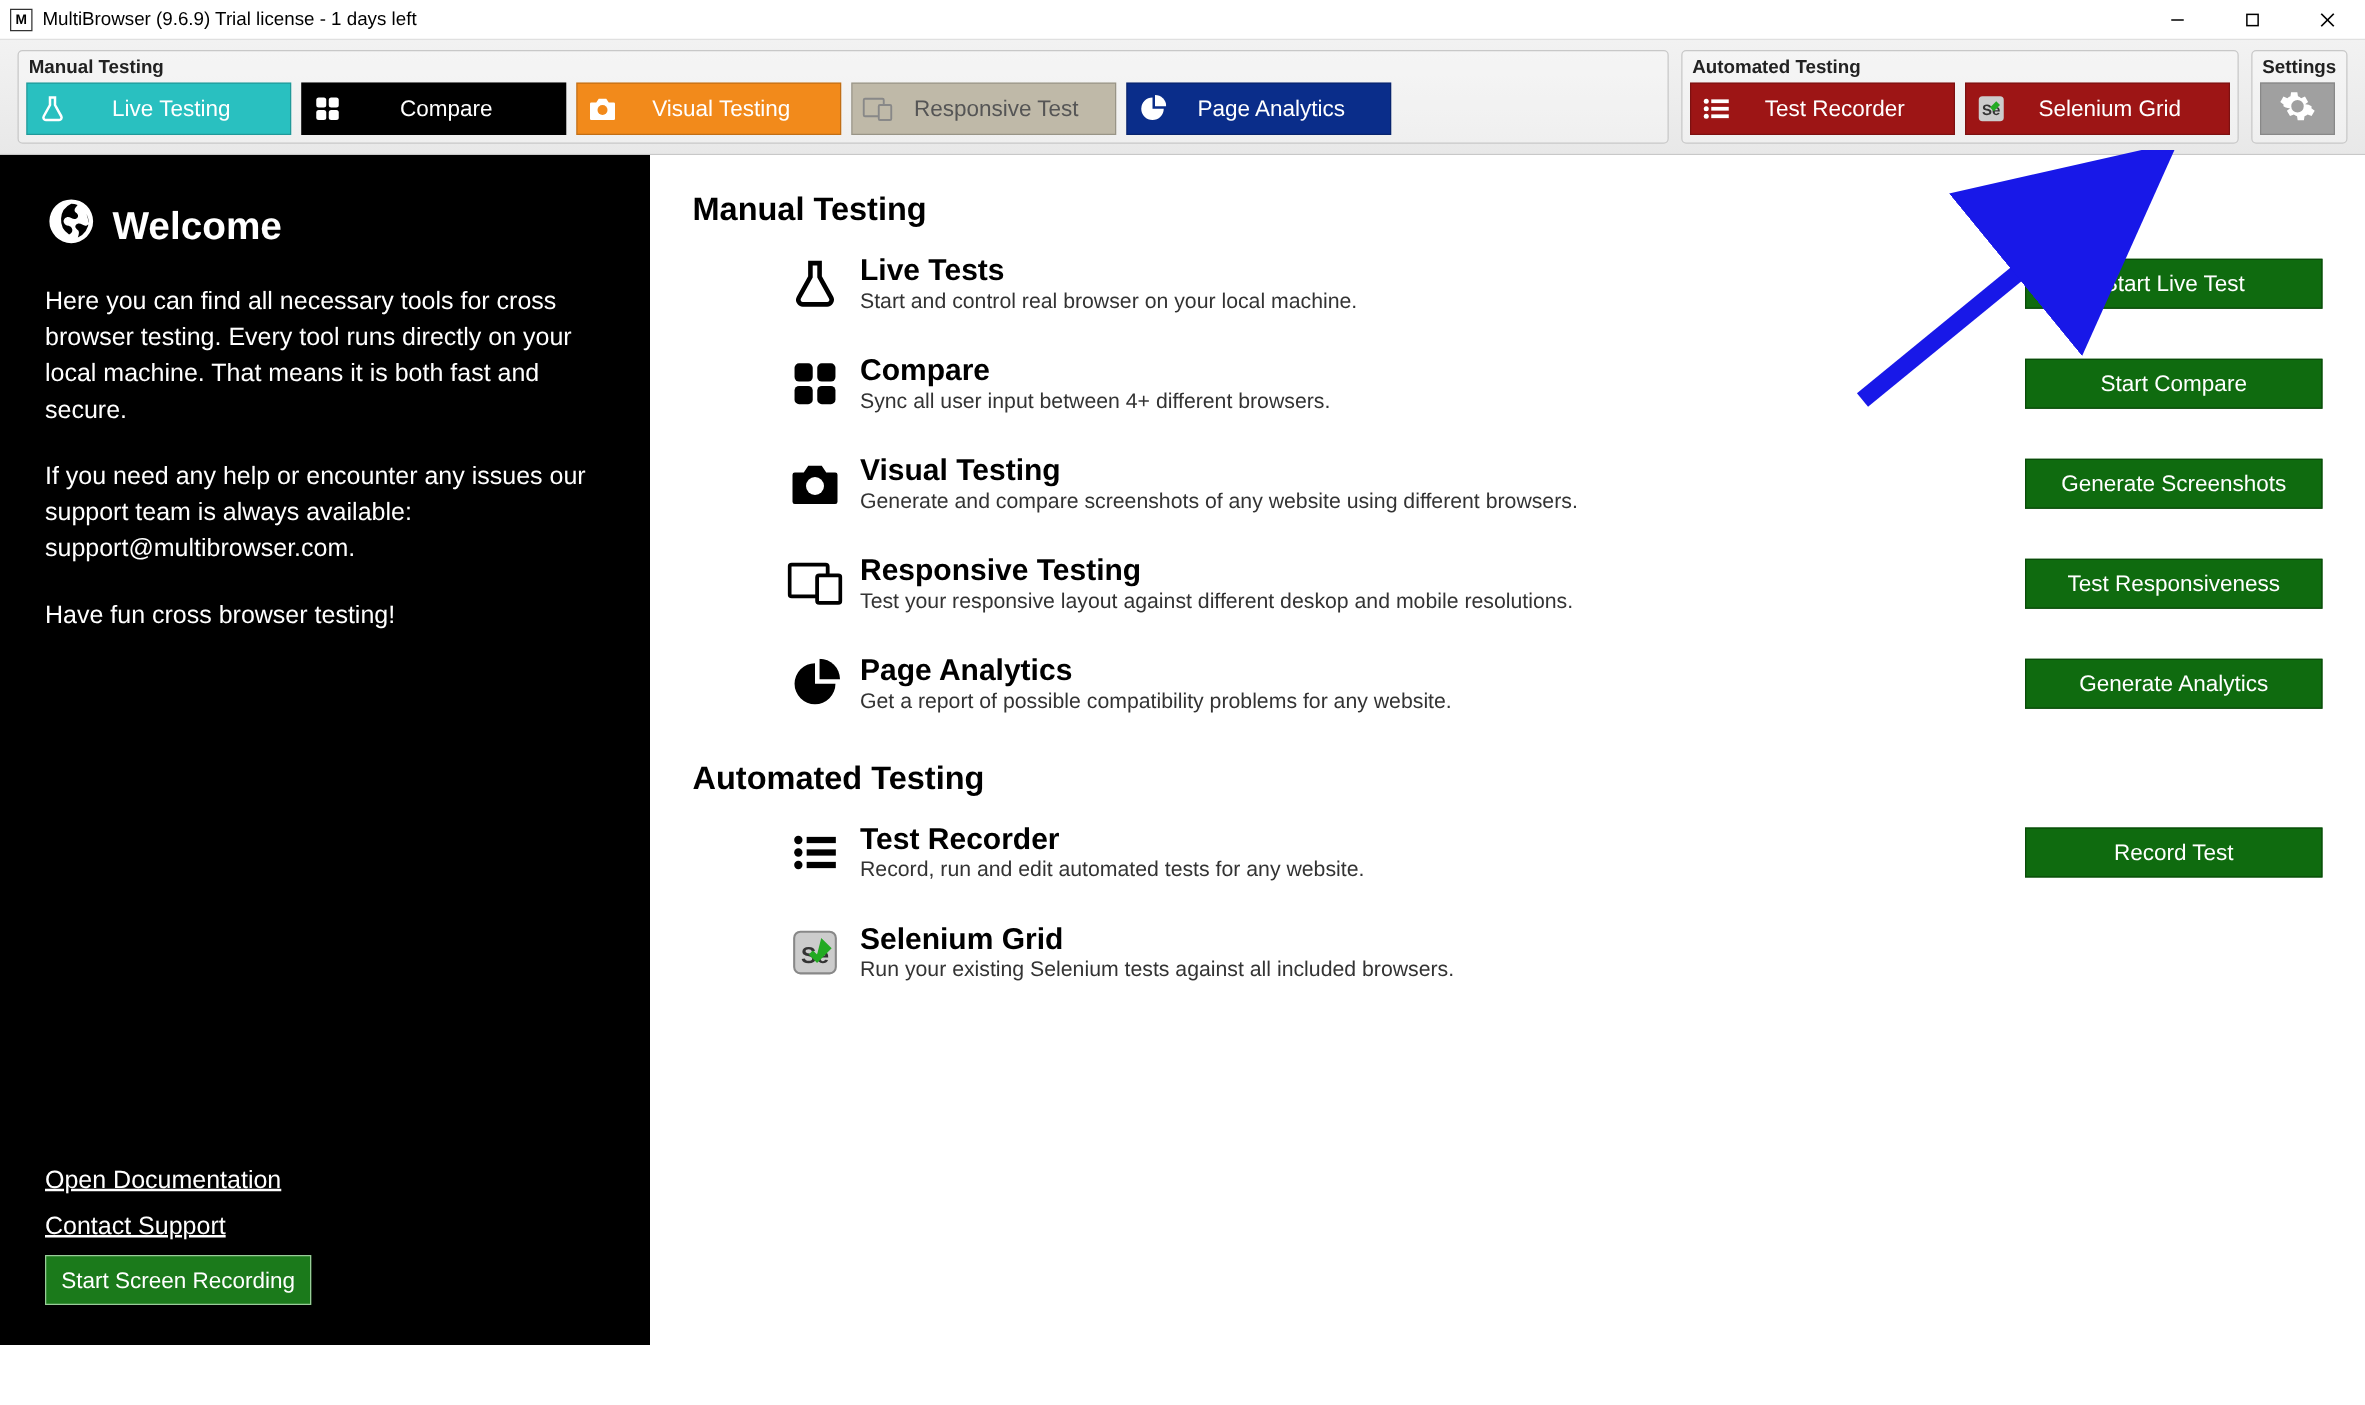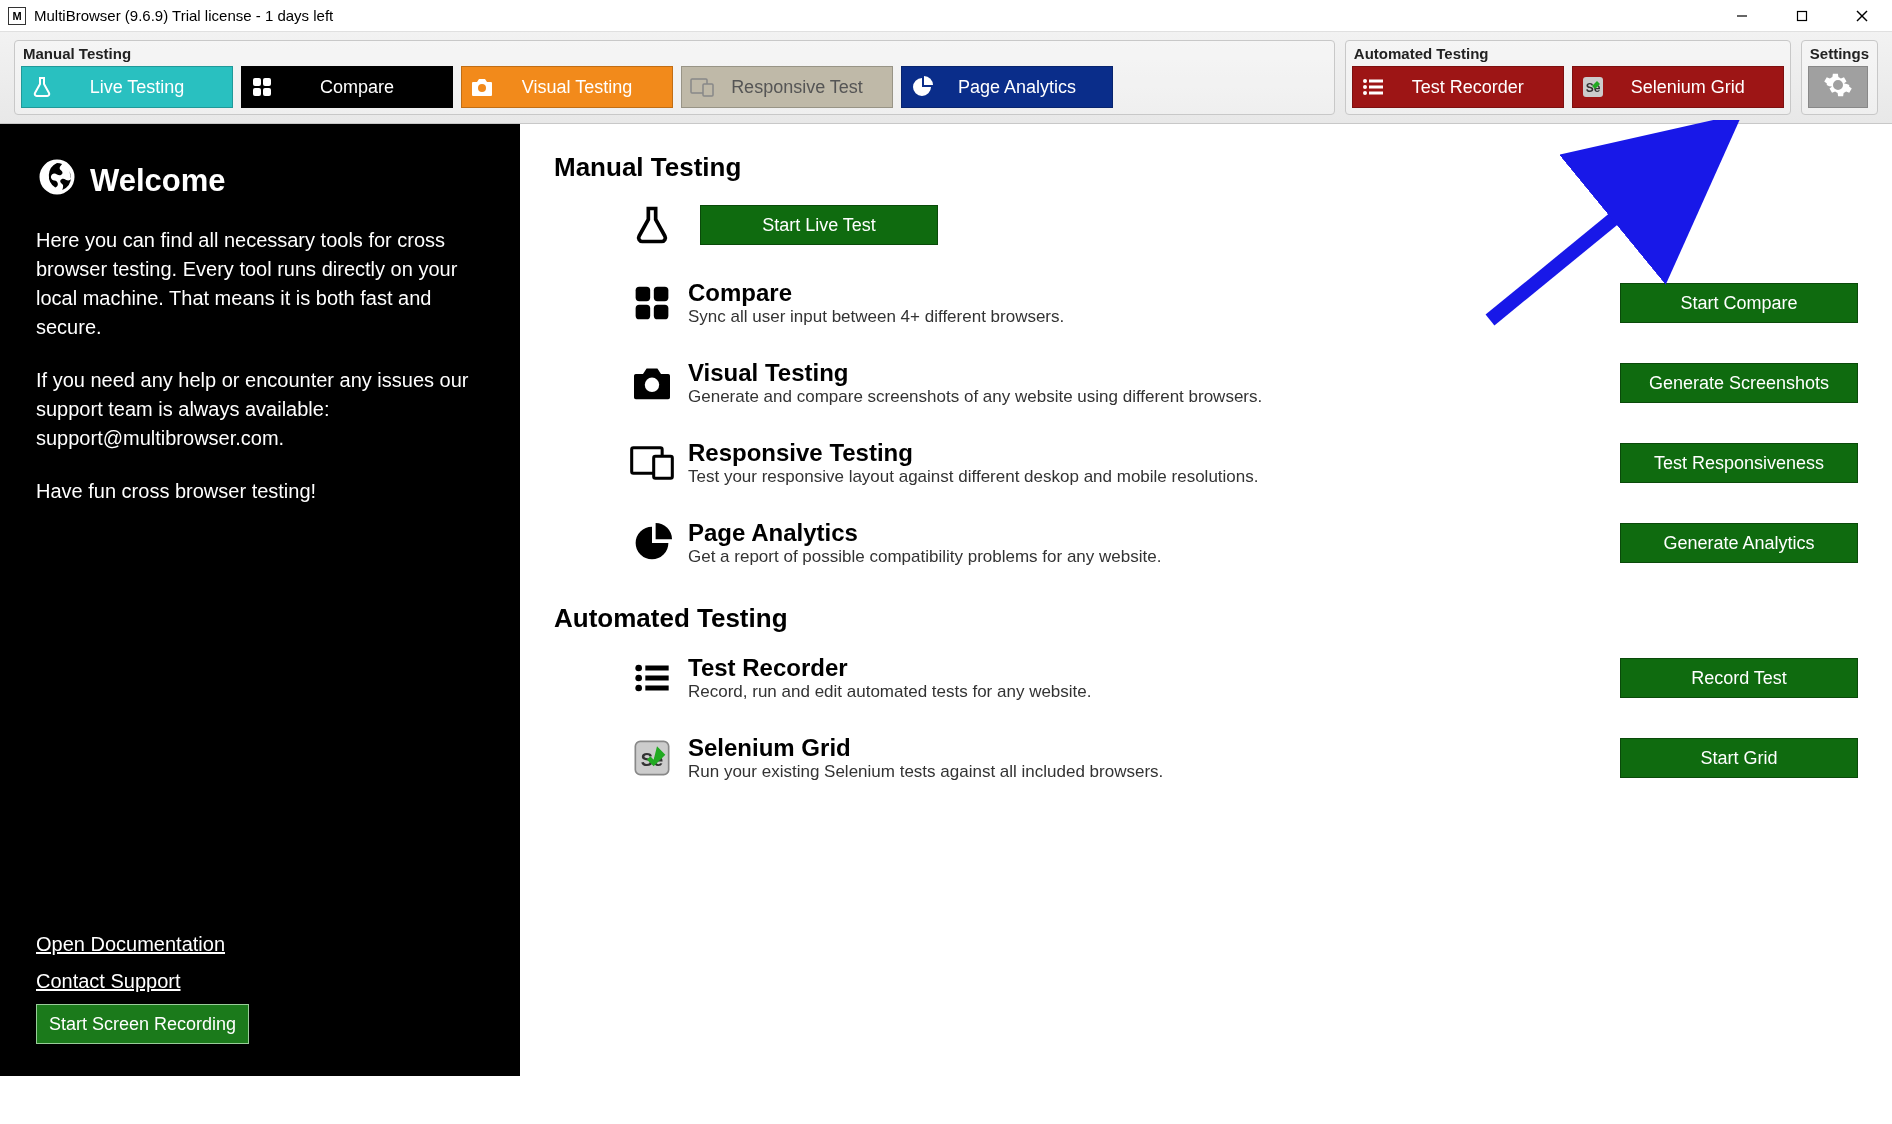--- a/index.html
+++ b/index.html
@@ -202,20 +202,24 @@
   <div class="main">
     <h2>Manual Testing</h2>
     <div class="section-group">
 
       <div class="feature-row">
         <div class="ficon">
               <svg width="44" height="44" viewBox="0 0 24 24" fill="none" stroke="#000" stroke-width="2">
                 <path d="M9 3h6M10 3v6l-5 9a2 2 0 0 0 1.8 3h10.4a2 2 0 0 0 1.8-3l-5-9V3"></path>
               </svg>
             </div>
+        <div class="ftext">
+          <h3>Live Tests</h3>
+          <div class="desc">Start and control real browser on your local machine.</div>
+        </div>
         <div class="action">Start Live Test</div>
       </div>
 
       <div class="feature-row">
         <div class="ficon">
               <svg width="40" height="40" viewBox="0 0 22 22" fill="#000">
                 <rect x="2" y="2" width="8" height="8" rx="2"></rect>
                 <rect x="12" y="2" width="8" height="8" rx="2"></rect>
                 <rect x="2" y="12" width="8" height="8" rx="2"></rect>
                 <rect x="12" y="12" width="8" height="8" rx="2"></rect>
@@ -296,21 +300,20 @@
               <svg width="40" height="40" viewBox="0 0 24 24">
                 <rect x="2" y="2" width="20" height="20" rx="3" fill="#ccc" stroke="#888"></rect>
                 <text x="12" y="17" text-anchor="middle" font-size="11" font-weight="bold" fill="#333">Se</text>
                 <path d="M15 5l5 5-7 7-4-4 2-2 2 2z" fill="#2a2"></path>
               </svg>
             </div>
         <div class="ftext">
           <h3>Selenium Grid</h3>
           <div class="desc">Run your existing Selenium tests against all included browsers.</div>
         </div>
-        <div class="action">Start Grid</div>
       </div>
     </div>
   </div>
 </div>
 
 <svg class="annotation-arrow" style="left:1470px; top:120px;" width="270" height="220">
   <defs>
     <marker id="ah" markerWidth="12" markerHeight="12" refX="9" refY="6" orient="auto">
       <path d="M0,0 L12,6 L0,12 z" fill="#1818e8"></path>
     </marker>

